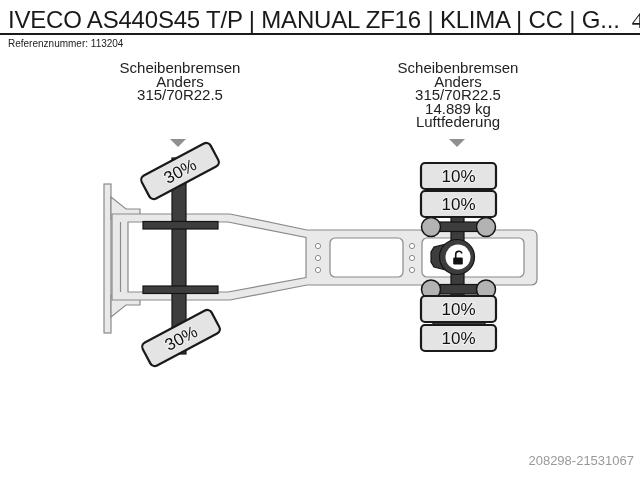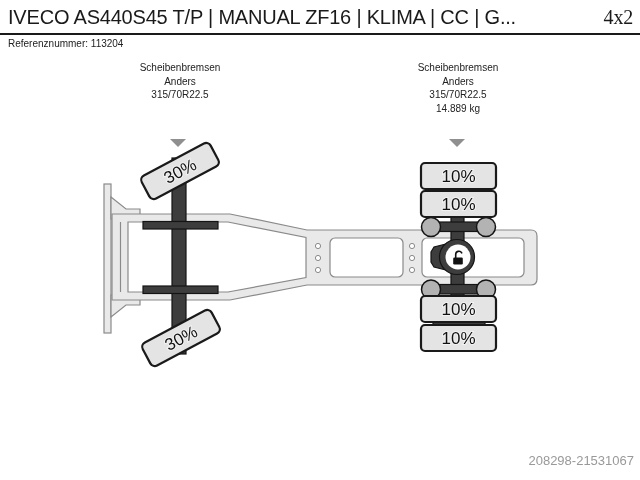--- a/index.html
+++ b/index.html
@@ -1,25 +1,25 @@
 <!DOCTYPE html>
 <html><head>
 <meta charset="utf-8">
 <style>
   html,body{margin:0;padding:0;background:#fff;}
   body{width:640px;height:480px;position:relative;overflow:hidden;
        font-family:"Liberation Sans",sans-serif;color:#1a1a1a;}
   .title-row{position:absolute;top:6px;left:8px;right:7px;display:flex;
              justify-content:space-between;align-items:baseline;
-             font-size:20px;letter-spacing:-0.2px;white-space:nowrap;gap:8px;}
+             font-size:24px;letter-spacing:-0.2px;white-space:nowrap;gap:8px;}
   .title-row .cfg{margin-left:4px;font-family:Liberation Serif, serif;}
   .divider{position:absolute;top:33px;left:0;width:640px;height:2px;background:#1a1a1a;}
   .refline{position:absolute;top:38px;left:8px;font-size:10px;color:#222;}
   .axle-label{position:absolute;top:61px;width:160px;text-align:center;
-              font-size:10px;line-height:13.5px;color:#222;}
+              font-size:15px;line-height:13.5px;color:#222;}
   .axle-label.front{left:100px;}
   .axle-label.rear{left:378px;}
   .footer-id{position:absolute;top:453px;right:6px;font-size:13px;color:#999;}
   svg.diagram{position:absolute;left:0;top:0;}
   .frame{fill:#e9e9e9;stroke:#8a8a8a;stroke-width:1.2;}
   .cut{fill:#ffffff;stroke:#8a8a8a;stroke-width:1.2;}
   .seam{stroke:#8a8a8a;stroke-width:1.2;}
   .hole{fill:#ffffff;stroke:#8a8a8a;stroke-width:1;}
   .dark{fill:#3d3d3d;stroke:#141414;stroke-width:1.2;}
   .bellow{fill:#b3b3b3;stroke:#141414;stroke-width:1.5;}
@@ -44,20 +44,21 @@
 <div class="axle-label front">
   <div>Scheibenbremsen</div>
   <div>Anders</div>
   <div>315/70R22.5</div>
 </div>
 <div class="axle-label rear">
   <div>Scheibenbremsen</div>
   <div>Anders</div>
   <div>315/70R22.5</div>
   <div>14.889 kg</div>
+  <div>Luftfederung</div>
 </div>
 
 <svg class="diagram" width="640" height="480" viewBox="0 0 640 480">
 
   <polygon class="arrow" points="170,139 186,139 178,147"></polygon>
   <polygon class="arrow" points="449,139 465,139 457,147"></polygon>
 
   <g>
     <rect class="frame" x="104" y="184" width="7" height="149"></rect>
     <polygon class="frame" points="111,197 126,209 140,209 140,219 111,219"></polygon>

